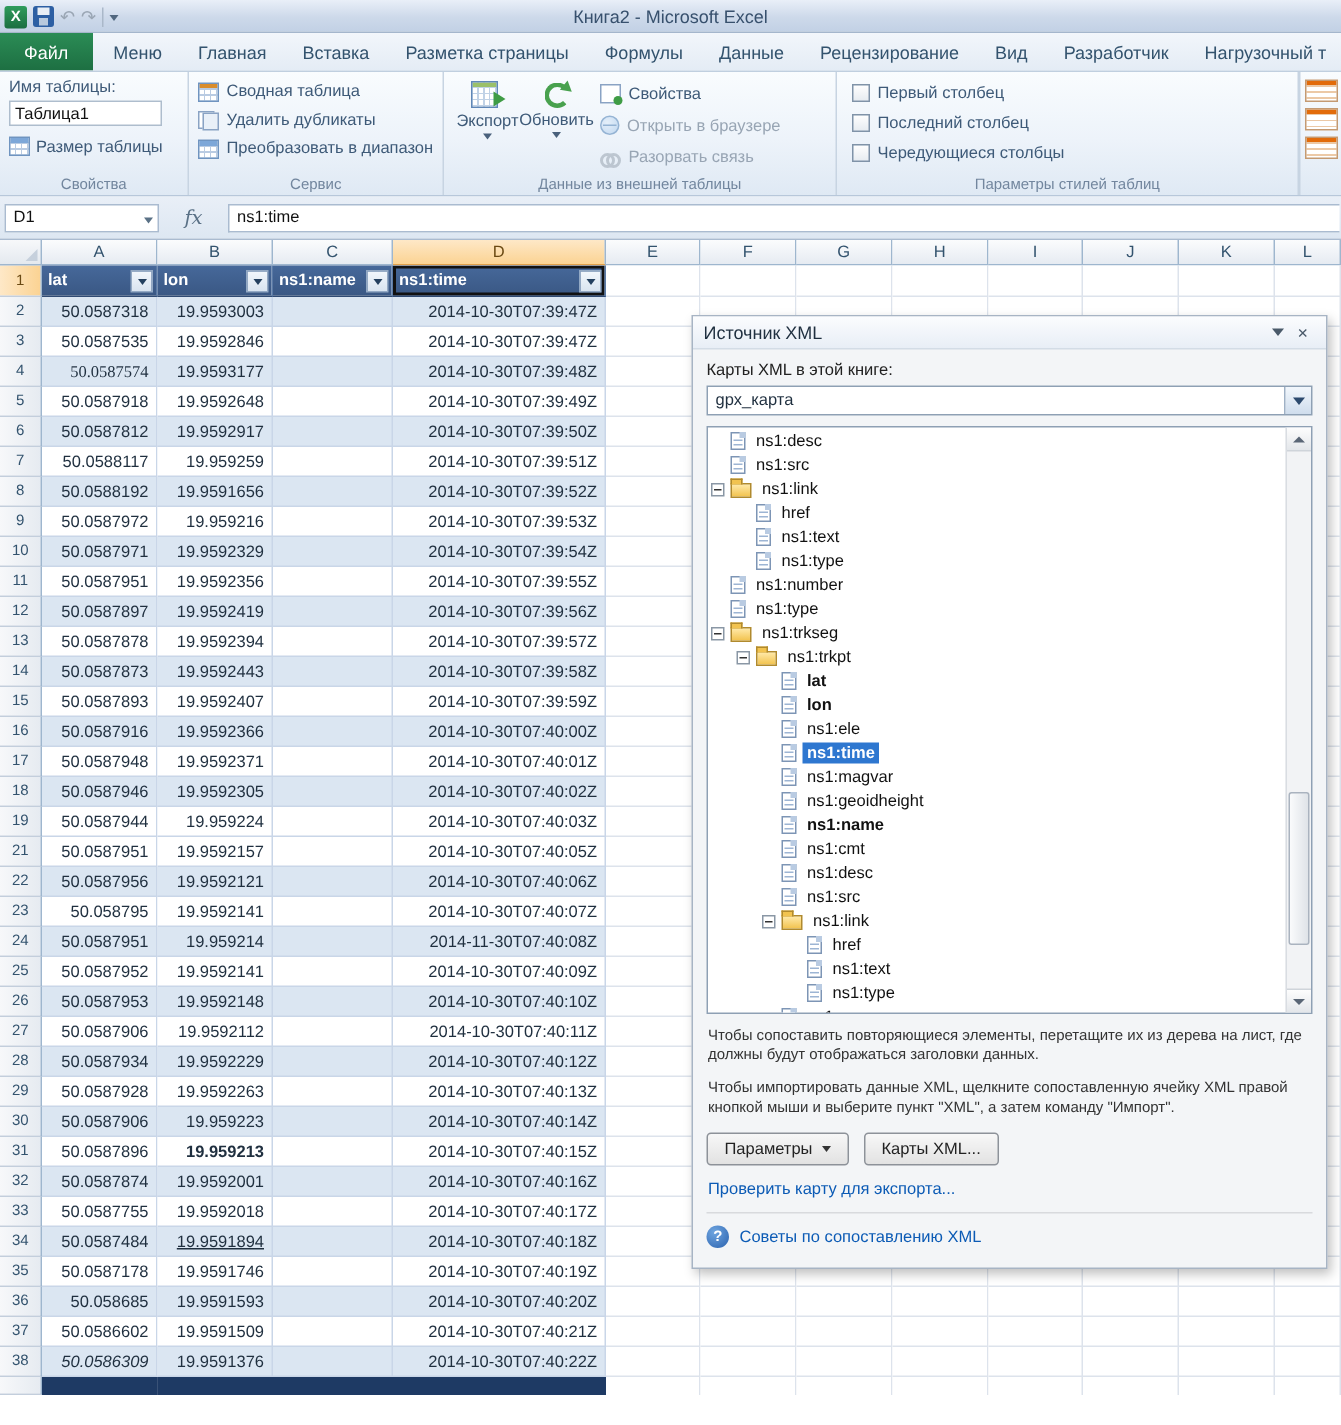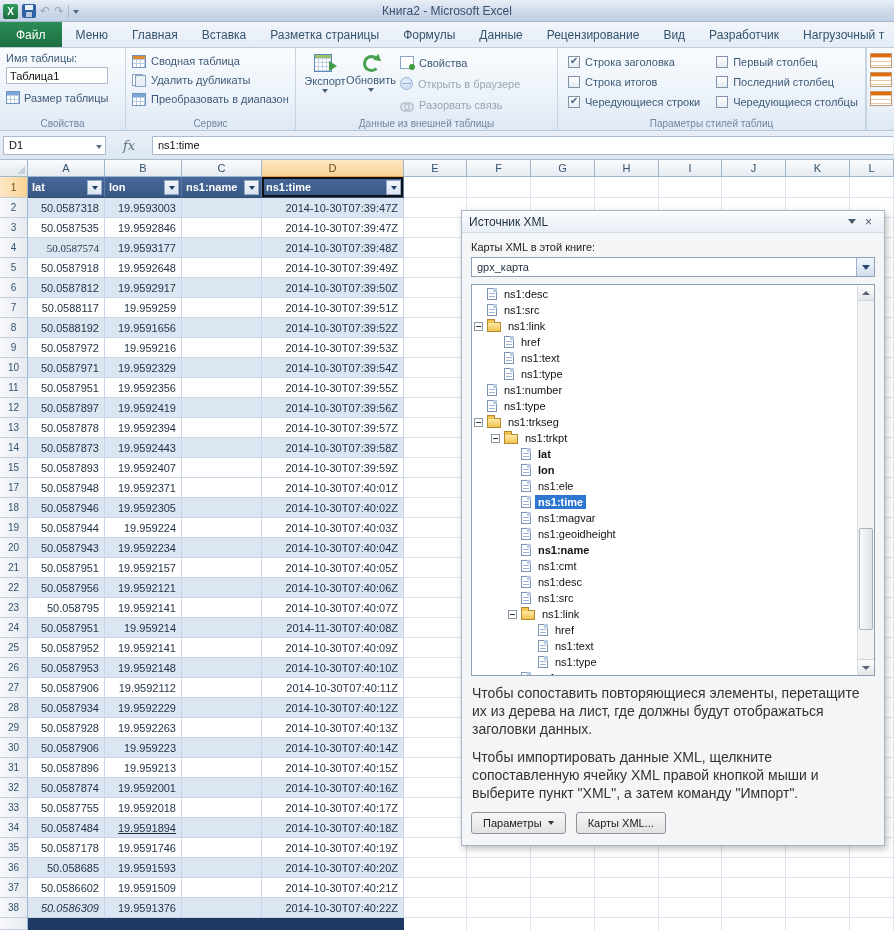--- a/index.html
+++ b/index.html
@@ -116,21 +116,21 @@
 .i-folder::before{content:"";position:absolute;left:-1px;top:-4px;width:6px;height:3px;background:#f2c34f;border:1px solid #b08a2e;border-bottom:none}
 .tlabel{font-size:11px;color:#111;padding:1px 3px}
 .tlabel.mapped{font-weight:bold}
 .tlabel.sel{background:#2e77d0;color:#fff}
 .tscroll{position:absolute;right:0;top:0;bottom:0;width:17px;background:#f2f3f5;border-left:1px solid #d9dde2}
 .tsbtn{height:16px;display:flex;align-items:center;justify-content:center;background:linear-gradient(#fdfdfd,#e3e6ea);border-bottom:1px solid #cfd4da}
 .tsbtn.down{position:absolute;bottom:0;left:0;right:0;border-top:1px solid #cfd4da;border-bottom:none}
 .tarrow-up{width:0;height:0;border-bottom:4px solid #5a6676;border-left:4px solid transparent;border-right:4px solid transparent}
 .tarrow-down{width:0;height:0;border-top:4px solid #5a6676;border-left:4px solid transparent;border-right:4px solid transparent}
 .thumb{position:absolute;left:1px;right:1px;top:243px;height:102px;background:linear-gradient(to right,#fafbfc,#dfe3e8);border:1px solid #aab3bf;border-radius:2px}
-.help-text{font-size:14px;color:#333;line-height:1.3;margin:2px 1px 7px;flex:none}
+.help-text{font-size:10px;color:#333;line-height:1.3;margin:2px 1px 7px;flex:none}
 .btnrow{display:flex;gap:10px;margin:3px 0 9px;flex:none}
 .wbtn{height:22px;padding:0 11px;display:flex;align-items:center;gap:6px;background:linear-gradient(#f7f7f7,#e2e2e2);border:1px solid #8d9299;border-radius:3px;font-size:11px;color:#222}
 .wbtn .dropdn{border-top-color:#333}
 .pane-link{font-size:11px;color:#0c5bb5;margin:1px 1px 9px;flex:none}
 .pane-sep{height:1px;background:#d8dadd;margin:0 0 8px;flex:none}
 .tips{display:flex;align-items:center;gap:7px;flex:none}
 .tips .pane-link{margin:0}
 .help-icon{width:15px;height:15px;border-radius:50%;background:radial-gradient(circle at 35% 30%,#6fa5e0,#2a62ae);color:#fff;font-size:10px;font-weight:bold;display:flex;align-items:center;justify-content:center;flex:none}
 </style>
 </head>
@@ -214,34 +214,20 @@
       <div class="srow dis">
         <span class="si si-link"></span>
         <span>Разорвать связь</span>
       </div>
     </div>
     <div class="glabel">Данные из внешней таблицы</div>
   </div>
 
   <div class="rgroup" style="width:308px">
     <div class="cbcols">
-      <div class="cbcol" id="cbcol1">
-          <div class="cbrow">
-            <div class="cb checked"></div>
-            <div class="cblabel">Строка заголовка</div>
-          </div>
-          <div class="cbrow">
-            <div class="cb"></div>
-            <div class="cblabel">Строка итогов</div>
-          </div>
-          <div class="cbrow">
-            <div class="cb checked"></div>
-            <div class="cblabel">Чередующиеся строки</div>
-          </div>
-        </div>
       <div class="cbcol" id="cbcol2">
           <div class="cbrow">
             <div class="cb"></div>
             <div class="cblabel">Первый столбец</div>
           </div>
           <div class="cbrow">
             <div class="cb"></div>
             <div class="cblabel">Последний столбец</div>
           </div>
           <div class="cbrow">
@@ -527,20 +513,35 @@
         <div class="cell" style="width: 63px;"></div>
         <div class="cell" style="width: 64px;"></div>
         <div class="cell" style="width: 64px;"></div>
         <div class="cell" style="width: 64px;"></div>
         <div class="cell" style="width: 63px;"></div>
         <div class="cell" style="width: 64px;"></div>
         <div class="cell" style="width: 64px;"></div>
         <div class="cell" style="width: 44px;"></div>
       </div>
       <div class="grow">
+        <div class="rowhdr">16</div>
+        <div class="cell tcell band num" style="width: 77px;">50.0587916</div>
+        <div class="cell tcell band num" style="width: 77px;">19.9592366</div>
+        <div class="cell tcell band" style="width: 80px;"></div>
+        <div class="cell tcell band num" style="width: 142px;">2014-10-30T07:40:00Z</div>
+        <div class="cell" style="width: 63px;"></div>
+        <div class="cell" style="width: 64px;"></div>
+        <div class="cell" style="width: 64px;"></div>
+        <div class="cell" style="width: 64px;"></div>
+        <div class="cell" style="width: 63px;"></div>
+        <div class="cell" style="width: 64px;"></div>
+        <div class="cell" style="width: 64px;"></div>
+        <div class="cell" style="width: 44px;"></div>
+      </div>
+      <div class="grow">
         <div class="rowhdr">17</div>
         <div class="cell tcell num" style="width: 77px;">50.0587948</div>
         <div class="cell tcell num" style="width: 77px;">19.9592371</div>
         <div class="cell tcell" style="width: 80px;"></div>
         <div class="cell tcell num" style="width: 142px;">2014-10-30T07:40:01Z</div>
         <div class="cell" style="width: 63px;"></div>
         <div class="cell" style="width: 64px;"></div>
         <div class="cell" style="width: 64px;"></div>
         <div class="cell" style="width: 64px;"></div>
         <div class="cell" style="width: 63px;"></div>
@@ -572,35 +573,20 @@
         <div class="cell" style="width: 63px;"></div>
         <div class="cell" style="width: 64px;"></div>
         <div class="cell" style="width: 64px;"></div>
         <div class="cell" style="width: 64px;"></div>
         <div class="cell" style="width: 63px;"></div>
         <div class="cell" style="width: 64px;"></div>
         <div class="cell" style="width: 64px;"></div>
         <div class="cell" style="width: 44px;"></div>
       </div>
       <div class="grow">
-        <div class="rowhdr">20</div>
-        <div class="cell tcell band num" style="width: 77px;">50.0587943</div>
-        <div class="cell tcell band num" style="width: 77px;">19.9592234</div>
-        <div class="cell tcell band" style="width: 80px;"></div>
-        <div class="cell tcell band num" style="width: 142px;">2014-10-30T07:40:04Z</div>
-        <div class="cell" style="width: 63px;"></div>
-        <div class="cell" style="width: 64px;"></div>
-        <div class="cell" style="width: 64px;"></div>
-        <div class="cell" style="width: 64px;"></div>
-        <div class="cell" style="width: 63px;"></div>
-        <div class="cell" style="width: 64px;"></div>
-        <div class="cell" style="width: 64px;"></div>
-        <div class="cell" style="width: 44px;"></div>
-      </div>
-      <div class="grow">
         <div class="rowhdr">21</div>
         <div class="cell tcell num" style="width: 77px;">50.0587951</div>
         <div class="cell tcell num" style="width: 77px;">19.9592157</div>
         <div class="cell tcell" style="width: 80px;"></div>
         <div class="cell tcell num" style="width: 142px;">2014-10-30T07:40:05Z</div>
         <div class="cell" style="width: 63px;"></div>
         <div class="cell" style="width: 64px;"></div>
         <div class="cell" style="width: 64px;"></div>
         <div class="cell" style="width: 64px;"></div>
         <div class="cell" style="width: 63px;"></div>
@@ -739,21 +725,21 @@
         <div class="cell" style="width: 64px;"></div>
         <div class="cell" style="width: 64px;"></div>
         <div class="cell" style="width: 63px;"></div>
         <div class="cell" style="width: 64px;"></div>
         <div class="cell" style="width: 64px;"></div>
         <div class="cell" style="width: 44px;"></div>
       </div>
       <div class="grow">
         <div class="rowhdr">31</div>
         <div class="cell tcell num" style="width: 77px;">50.0587896</div>
-        <div class="cell tcell num" style="width: 77px;">19.959213</div>
+        <div class="cell tcell num" style="width: 77px; font-weight: bold;">19.959213</div>
         <div class="cell tcell" style="width: 80px;"></div>
         <div class="cell tcell num" style="width: 142px;">2014-10-30T07:40:15Z</div>
         <div class="cell" style="width: 63px;"></div>
         <div class="cell" style="width: 64px;"></div>
         <div class="cell" style="width: 64px;"></div>
         <div class="cell" style="width: 64px;"></div>
         <div class="cell" style="width: 63px;"></div>
         <div class="cell" style="width: 64px;"></div>
         <div class="cell" style="width: 64px;"></div>
         <div class="cell" style="width: 44px;"></div>

